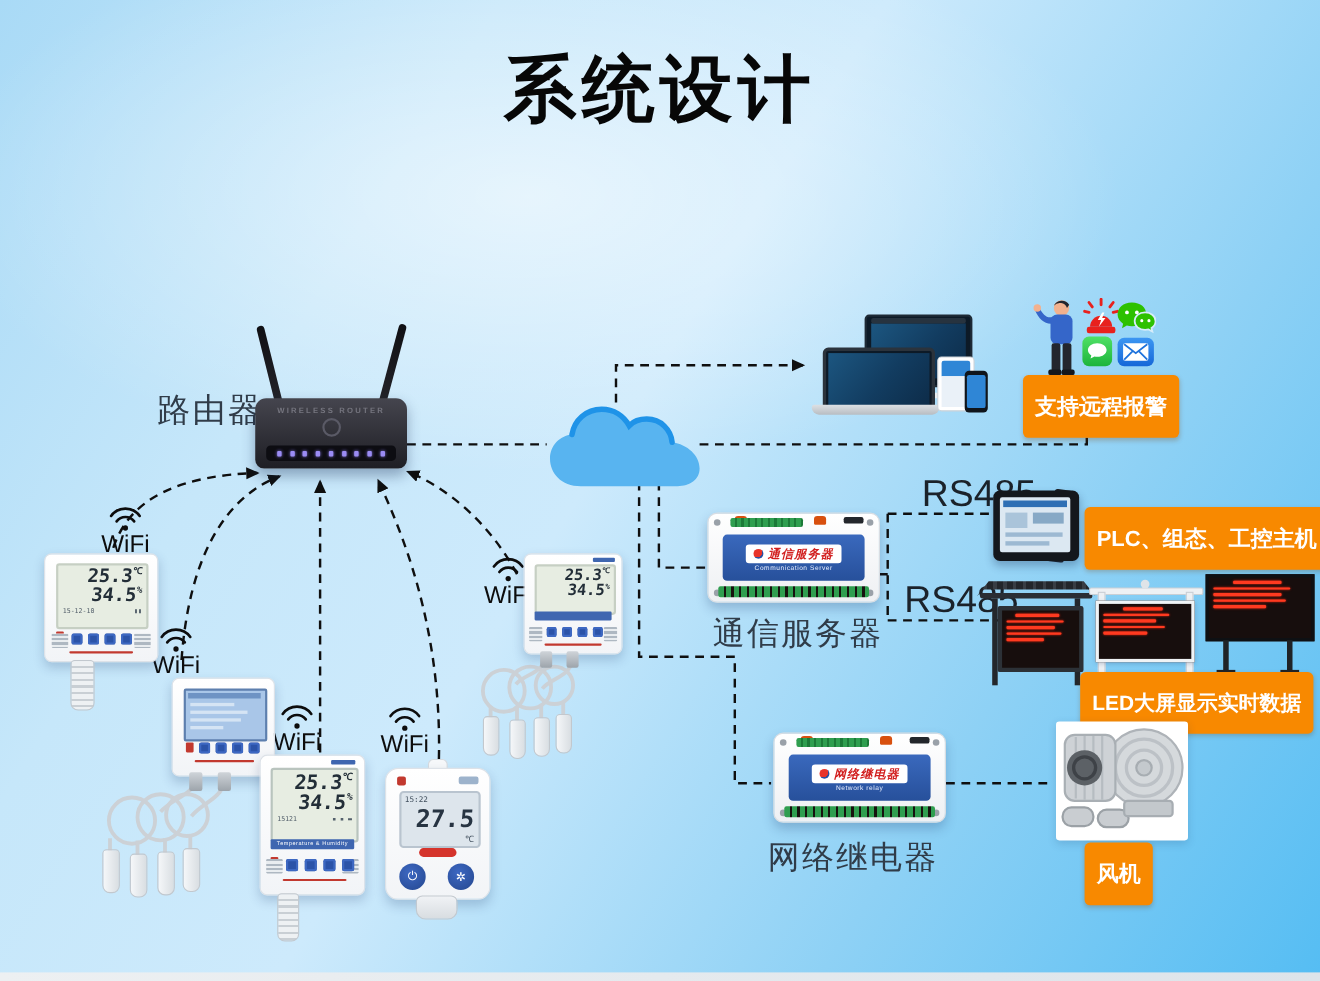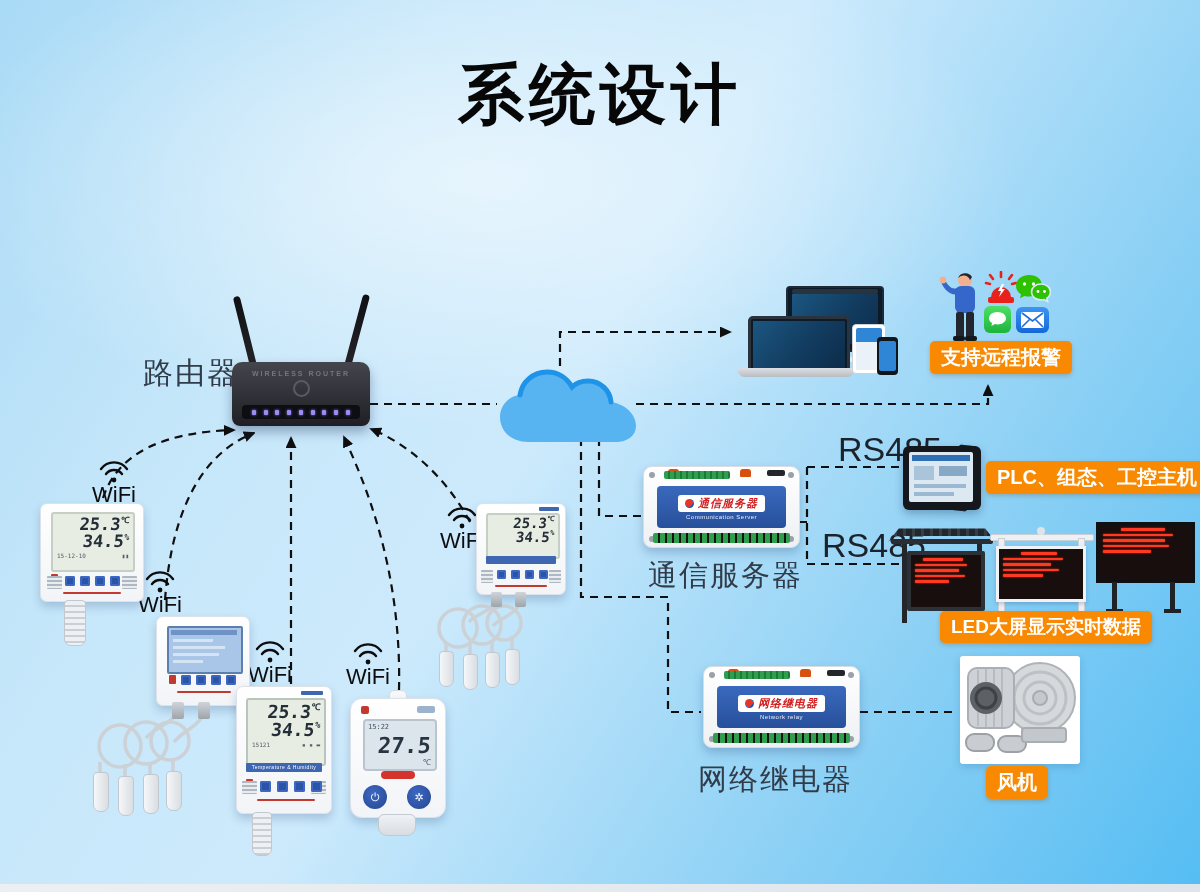--- a/index.html
+++ b/index.html
@@ -7,21 +7,21 @@
     position:relative;width:1200px;height:892px;overflow:hidden;
     font-family:"Liberation Sans",sans-serif;
     background:
       radial-gradient(ellipse 900px 420px at 40% 20%, rgba(255,255,255,.55), rgba(255,255,255,0) 60%),
       linear-gradient(122deg,#a9daf6 0%,#c6e7fa 26%,#cdeafc 46%,#8ed1f5 74%,#55bdf3 100%);
   }
   .abs{position:absolute;}
   .bottom-strip{position:absolute;left:0;right:0;bottom:0;height:8px;background:linear-gradient(90deg,#edf0f2,#dde4ea);}
   .title{left:0;right:0;top:34px;text-align:center;font-size:66px;font-weight:900;color:#070707;letter-spacing:5px;}
   .intro{left:30px;top:146px;width:1148px;font-size:24px;line-height:1.57;color:#0e0e0e;font-weight:500;}
-  .pill{background:#F88900;color:#fff;font-weight:700;border-radius:5px;padding:3px 11px;white-space:nowrap;box-shadow:0 2px 4px rgba(120,60,0,.25);text-align:right;}
+  .pill{background:#F88900;color:#fff;font-weight:700;border-radius:5px;padding:15px 11px;white-space:nowrap;box-shadow:0 2px 4px rgba(120,60,0,.25);text-align:right;}
   .devlabel{color:#303c49;font-weight:500;letter-spacing:2px;}
   .rs485{font-size:34px;color:#1b222a;font-weight:500;}
   
   .wifi{display:flex;flex-direction:column;align-items:center;gap:0px;}
   .wifi-t{font-size:22px;color:#0d0d0d;font-weight:500;line-height:1;}
   
   .antenna{width:7px;background:linear-gradient(#101014,#26262c);border-radius:4px;}
   .router-body{width:138px;height:64px;background:linear-gradient(#45454e,#1e1e24);border-radius:10px 10px 8px 8px;box-shadow:0 6px 12px rgba(20,40,80,.35);}
   .router-top{margin-top:8px;text-align:center;font-size:7px;letter-spacing:2px;color:#75757f;font-weight:700;}
   .router-pwr{width:13px;height:13px;border:2px solid #5a5a66;border-radius:50%;margin:3px auto 0;}
@@ -59,21 +59,21 @@
   .pcscreen{background:#0d1a27;border-radius:4px;}
   .pcinner{position:absolute;background:linear-gradient(130deg,#1c5680 0%,#123c60 55%,#0d2c49 100%);}
   
   .tile{border-radius:6px;display:flex;align-items:center;justify-content:center;}
 </style>
 </head>
 <body>
 
 <div id="canvas">
 
-  <h1 class="abs title" style="margin:16px;">系统设计</h1>
+  <h1 class="abs title" style="margin:3px;">系统设计</h1>
 
   <svg class="abs" style="left:0;top:0;" width="1200" height="892" viewBox="0 0 1200 892">
     <defs>
       <marker id="ah" markerWidth="6" markerHeight="6" refX="4.6" refY="2.5" orient="auto">
         <path d="M0,0 L5.5,2.5 L0,5 Z" fill="#0f0f0f"></path>
       </marker>
     </defs>
     <g stroke="#0f0f0f" stroke-width="2.2" fill="none" stroke-dasharray="8 6">
       <path d="M370 404 H497"></path>
       <path d="M560 366 L560 332 L730 332" marker-end="url(#ah)"></path>
@@ -261,21 +261,21 @@
       <div class="lln" style="width:70px;"></div>
         <div class="lln" style="width:62px;"></div>
       <div class="lln" style="width:66px;"></div>
         <div class="lln" style="width:48px;"></div>
     </div>
     <div class="abs" style="left:16px;top:60px;width:5px;height:28px;background:#1f2327;"></div>
     <div class="abs" style="left:74px;top:60px;width:5px;height:28px;background:#1f2327;"></div>
     <div class="abs" style="left:10px;top:87px;width:17px;height:4px;background:#1f2327;"></div>
     <div class="abs" style="left:68px;top:87px;width:17px;height:4px;background:#1f2327;"></div>
   </div>
-  <div class="abs pill" style="left:940px;top:611px;font-size:19px;">LED大屏显示实时数据</div>
+  <div class="abs pill" style="left:982px;top:611px;font-size:19px;">LED大屏显示实时数据</div>
 
   <div class="abs ctl" style="left:703px;top:666px;">
     <span class="screw" style="left:5px;top:5px;"></span>
       <span class="screw" style="right:5px;top:5px;"></span>
     <span class="screw" style="left:5px;bottom:5px;"></span>
       <span class="screw" style="right:5px;bottom:5px;"></span>
     <span class="cap" style="left:24px;"></span>
       <span class="cap" style="left:96px;"></span>
     <span class="term-top"></span>
       <span class="ant"></span>

